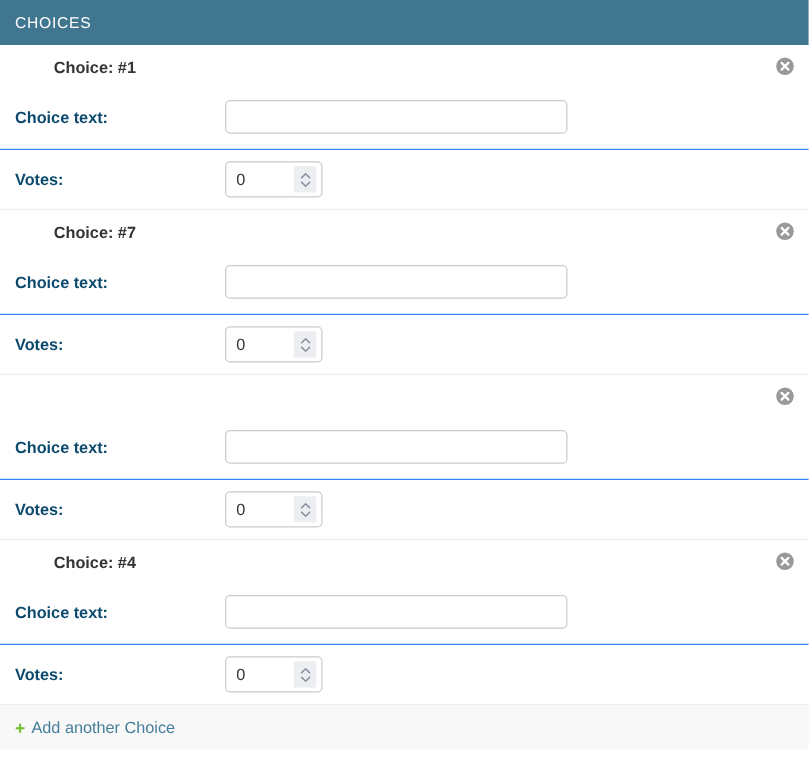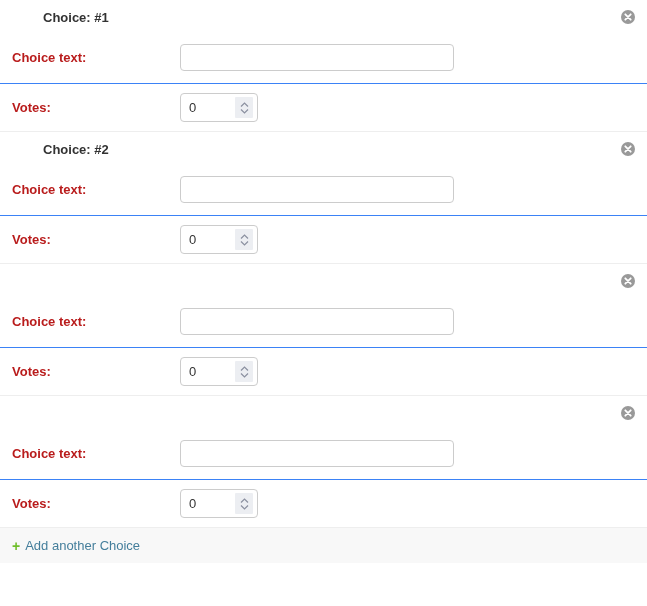--- a/index.html
+++ b/index.html
@@ -86,21 +86,21 @@
     background: #ffffff;
   }
   .form-row.first-row {
     border-top: none;
     padding-top: 10px;
     padding-bottom: 12px;
   }
   .form-row .row-label {
     width: 168px;
     min-width: 168px;
-    color: #b91c1c;
+    color: #0c4a6e;
     font-size: 13px;
     font-weight: bold;
     padding-left: 0;
     box-sizing: border-box;
   }
 
   .text-input {
     width: 274px;
     height: 27px;
     box-sizing: border-box;
@@ -177,20 +177,23 @@
     font-size: 14px;
     margin-right: 5px;
     line-height: 1;
   }
 </style>
 </head>
 <body>
 
 <div class="inline-group">
 
+  <div class="module-header">
+    <h2>CHOICES</h2>
+  </div>
 
   <div class="inline-related">
     <div class="inline-heading">
       <h3>Choice: #1</h3>
       <span class="delete-link">
         <svg width="16" height="16" viewBox="0 0 16 16">
           <circle cx="8" cy="8" r="7" fill="#999999"></circle>
           <path d="M5.3 5.3 L10.7 10.7 M10.7 5.3 L5.3 10.7" stroke="#ffffff" stroke-width="1.8" stroke-linecap="round"></path>
         </svg>
       </span>
@@ -210,21 +213,21 @@
           <svg width="9" height="6" viewBox="0 0 9 6">
             <path d="M1 1.5 L4.5 5 L8 1.5" fill="none" stroke="#8b90a0" stroke-width="1.2"></path>
           </svg>
         </span>
       </span>
     </div>
   </div>
 
   <div class="inline-related">
     <div class="inline-heading">
-      <h3>Choice: #2</h3>
+      <h3>Choice: #7</h3>
       <span class="delete-link">
         <svg width="16" height="16" viewBox="0 0 16 16">
           <circle cx="8" cy="8" r="7" fill="#999999"></circle>
           <path d="M5.3 5.3 L10.7 10.7 M10.7 5.3 L5.3 10.7" stroke="#ffffff" stroke-width="1.8" stroke-linecap="round"></path>
         </svg>
       </span>
     </div>
     <div class="form-row first-row">
       <span class="row-label">Choice text:</span>
       <input class="text-input" type="text" value="" style="">
@@ -269,20 +272,21 @@
           <svg width="9" height="6" viewBox="0 0 9 6">
             <path d="M1 1.5 L4.5 5 L8 1.5" fill="none" stroke="#8b90a0" stroke-width="1.2"></path>
           </svg>
         </span>
       </span>
     </div>
   </div>
 
   <div class="inline-related">
     <div class="inline-heading">
+      <h3>Choice: #4</h3>
       <span class="delete-link">
         <svg width="16" height="16" viewBox="0 0 16 16">
           <circle cx="8" cy="8" r="7" fill="#999999"></circle>
           <path d="M5.3 5.3 L10.7 10.7 M10.7 5.3 L5.3 10.7" stroke="#ffffff" stroke-width="1.8" stroke-linecap="round"></path>
         </svg>
       </span>
     </div>
     <div class="form-row first-row">
       <span class="row-label">Choice text:</span>
       <input class="text-input" type="text" value="" style="">

